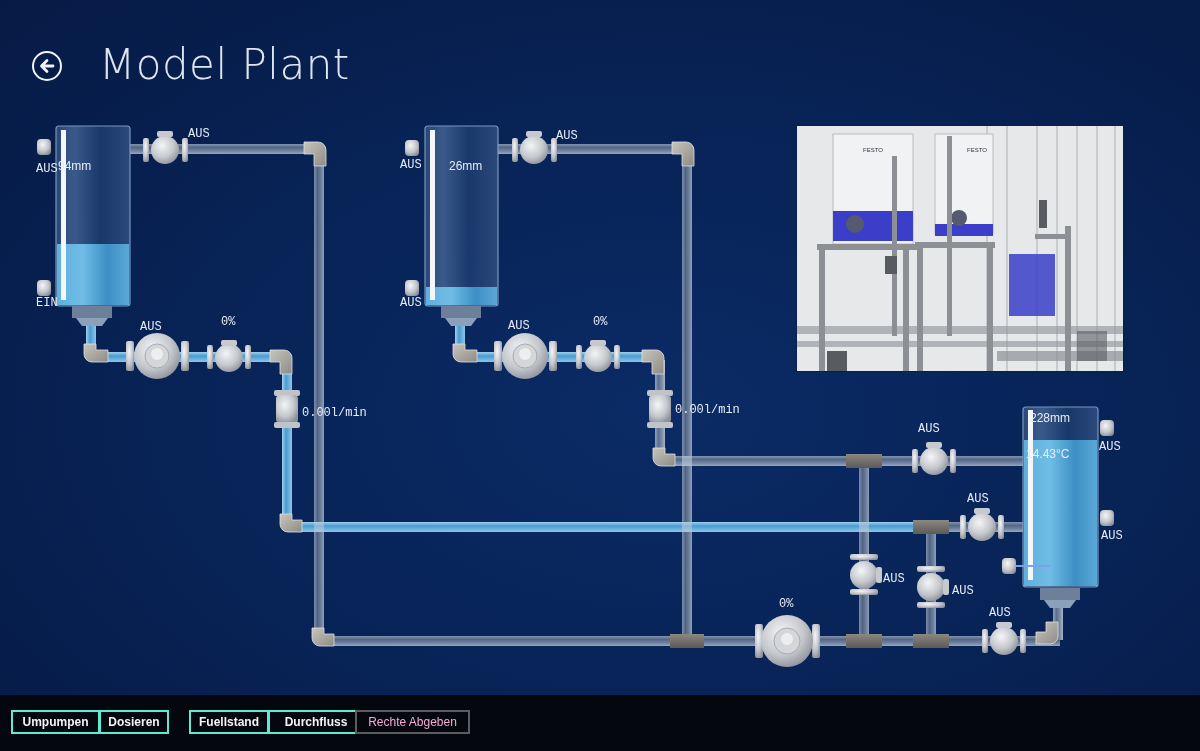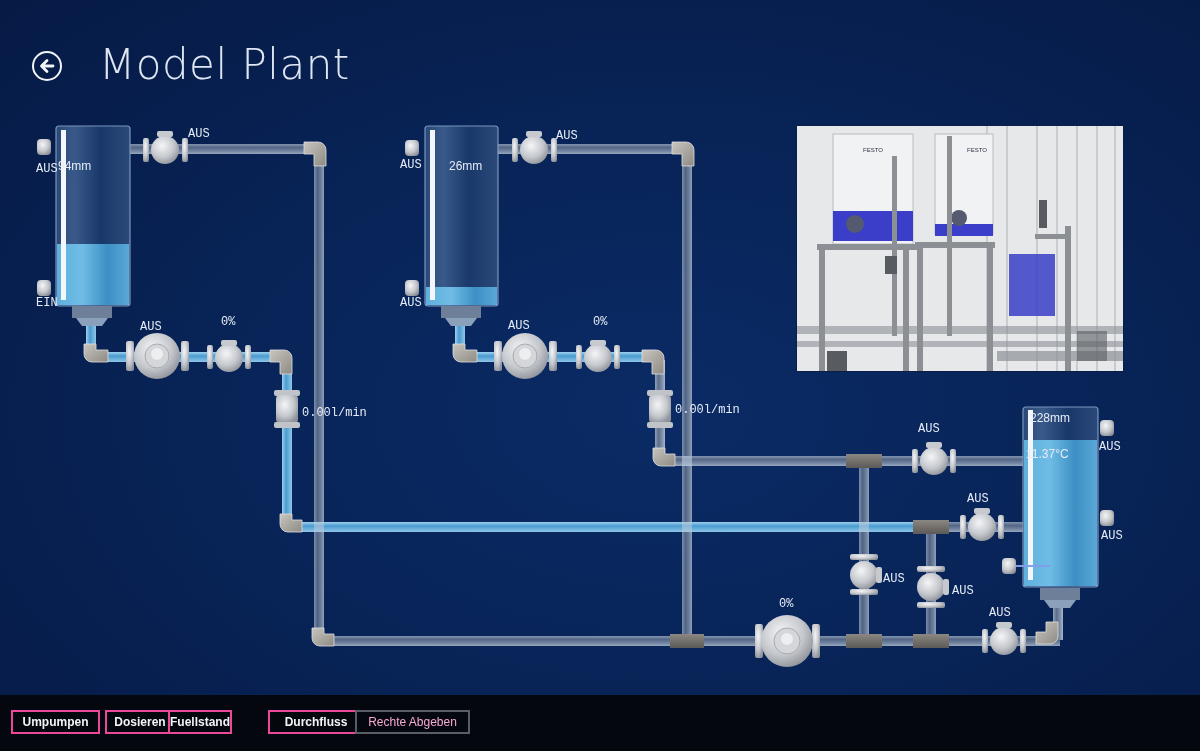--- a/index.html
+++ b/index.html
@@ -8,21 +8,21 @@
     font-family:"Liberation Sans", sans-serif;color:#e8eef8;}
   .header{position:absolute;left:0;top:0;width:1200px;height:110px;}
   .back-btn{position:absolute;left:32px;top:51px;width:30px;height:30px;border:2.5px solid #f2f4f8;border-radius:50%;box-sizing:border-box;cursor:pointer;}
   .back-btn svg{position:absolute;left:3px;top:3px;}
   .title{position:absolute;left:99px;top:40px;font-size:42px;font-weight:300;letter-spacing:0.5px;color:#dfe6f2;font-family:"DejaVu Sans", sans-serif;font-weight:200;}
   .plant{position:absolute;left:0;top:0;width:1200px;height:695px;}
   .lbl{position:absolute;font-size:12px;color:#e6ecf6;white-space:nowrap;font-family:Liberation Mono, monospace;text-align:center;}
   .tank-text{position:absolute;font-size:12px;color:#e6ecf6;white-space:nowrap;}
   .camera{position:absolute;left:796px;top:125px;width:326px;height:245px;overflow:hidden;border:1px solid #0a1f48;}
   .appbar{position:absolute;left:0;top:695px;width:1200px;height:56px;background:#05070e;}
-  .ab-btn{position:absolute;top:15px;height:24px;border:2px solid #ec4899;box-sizing:border-box;background:#05070e;color:#f2f4f8;font-size:12px;font-weight:bold;line-height:20px;text-align:center;cursor:pointer;font-family:"Liberation Sans", sans-serif;}
+  .ab-btn{position:absolute;top:15px;height:24px;border:2px solid #5eead4;box-sizing:border-box;background:#05070e;color:#f2f4f8;font-size:12px;font-weight:bold;line-height:20px;text-align:center;cursor:pointer;font-family:"Liberation Sans", sans-serif;}
   .ab-btn.disabled{border-color:#5a5d66;color:#f9a8d4;font-weight:normal;}
 </style>
 </head>
 <body>
 
 <div class="header">
   <div class="back-btn">
     <svg width="20" height="20" viewBox="0 0 20 20">
       <path d="M16 10 H5 M10 4.5 L4.5 10 L10 15.5" stroke="#f2f4f8" stroke-width="2.8" fill="none" stroke-linecap="round" stroke-linejoin="round"></path>
     </svg>
@@ -283,21 +283,21 @@
 
 <span class="lbl" style="left:400px;top:158px">AUS</span>
 <span class="tank-text" style="left:449px;top:159px">26mm</span>
 <span class="lbl" style="left:400px;top:296px">AUS</span>
 <span class="lbl" style="left:556px;top:129px">AUS</span>
 <span class="lbl" style="left:508px;top:319px">AUS</span>
 <span class="lbl" style="left:593px;top:315px">0%</span>
 <span class="lbl" style="left:675px;top:403px">0.00l/min</span>
 
 <span class="tank-text" style="left:1030px;top:411px">228mm</span>
-<span class="tank-text" style="left:1026px;top:447px">11.37°C</span>
+<span class="tank-text" style="left:1026px;top:447px">14.43°C</span>
 <span class="lbl" style="left:1099px;top:440px">AUS</span>
 <span class="lbl" style="left:1101px;top:529px">AUS</span>
 <span class="lbl" style="left:918px;top:422px">AUS</span>
 <span class="lbl" style="left:967px;top:492px">AUS</span>
 <span class="lbl" style="left:883px;top:572px">AUS</span>
 <span class="lbl" style="left:952px;top:584px">AUS</span>
 <span class="lbl" style="left:989px;top:606px">AUS</span>
 <span class="lbl" style="left:779px;top:597px">0%</span>
 
 <div class="camera">
@@ -341,17 +341,17 @@
           <rect x="88" y="130" width="12" height="18"></rect>
           <rect x="30" y="225" width="20" height="20"></rect>
           <rect x="280" y="205" width="30" height="30" opacity="0.6"></rect>
     </g>
   </svg>
 </div>
 </div>
 
 <div class="appbar">
   <div class="ab-btn" style="left:11px;width:89px">Umpumpen</div>
-  <div class="ab-btn" style="left:105px;width:70px">Dosieren</div>
-  <div class="ab-btn" style="left:168px;width:64px">Fuellstand</div>
+  <div class="ab-btn" style="left:99px;width:70px">Dosieren</div>
+  <div class="ab-btn" style="left:189px;width:80px">Fuellstand</div>
   <div class="ab-btn" style="left:268px;width:96px">Durchfluss</div>
   <div class="ab-btn disabled" style="left:355px;width:115px">Rechte Abgeben</div>
 </div>
 
 </body></html>

